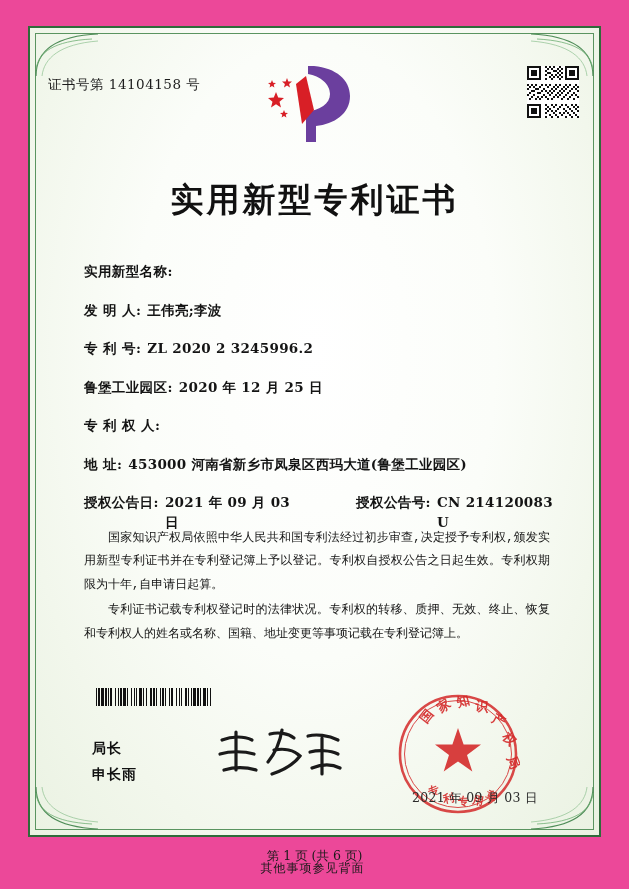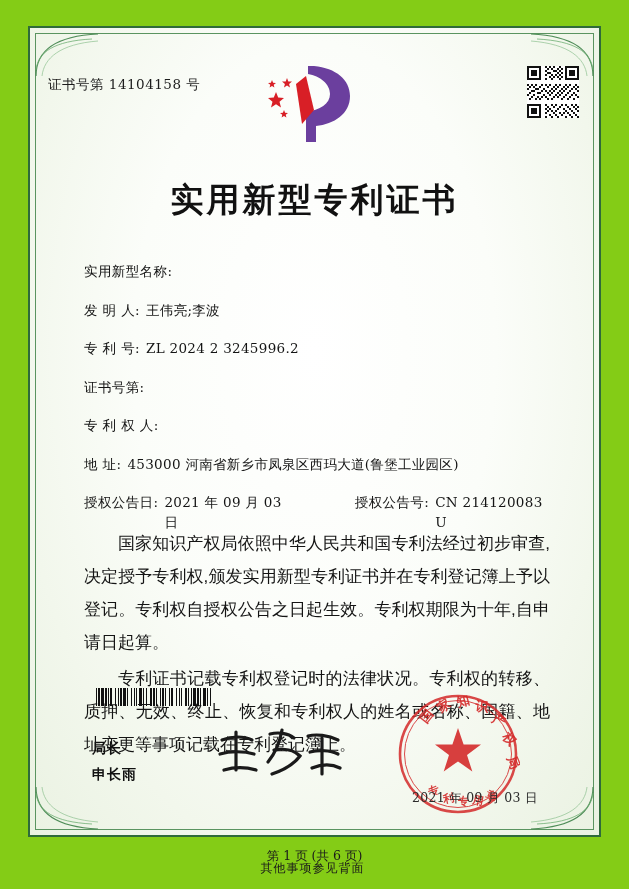--- a/index.html
+++ b/index.html
@@ -5,21 +5,21 @@
   html,body{margin:0;padding:0;}
   body{
     width:629px;height:889px;
     background:#ffffff;
     font-family:"DejaVu Sans","Liberation Sans",sans-serif;
     overflow:hidden;
   }
   .page{
     position:relative;
     width:629px;height:889px;
-    background:#84cc16;
+    background:#ec4899;
     box-sizing:border-box;
   }
   
   .paper{
     position:absolute;
     left:28px;top:26px;right:28px;bottom:52px;
     background:
       radial-gradient(ellipse at 50% 40%, #ffffff 0%, #fbfdf9 45%, #f2f7ec 75%, #eaf2e2 100%);
     border:2px solid #2f6b3a;
     box-sizing:border-box;
@@ -81,39 +81,40 @@
     width:470px;
     font-family:"DejaVu Serif","Liberation Serif",serif;
     font-size:13.5px;
     color:#141414;
   }
   .frow{
     display:flex;
     align-items:flex-start;
     margin-bottom:19px;
     line-height:1.45;
+    font-weight:bold;
   }
   .flabel{
     white-space:nowrap;
     letter-spacing:0.4px;
   }
   .fvalue{
     margin-left:6px;
     letter-spacing:0.3px;
   }
   .frow.dual{justify-content:flex-start;}
   .frow.dual .grp2{margin-left:58px;display:flex;justify-content:space-between;}
 
   
   .paras{
     position:absolute;
     left:84px;top:527px;
     width:466px;
-    font-family:Liberation Sans, sans-serif;
-    font-size:17px;
+    font-family:Liberation Mono, monospace;
+    font-size:12px;
     line-height:1.95;
     color:#141414;
     text-align:justify;
   }
   .paras p{margin:0 0 2px 0;text-indent:2em;}
 
   
   .barcode{
     position:absolute;
     left:96px;top:688px;
@@ -402,25 +403,26 @@
       <span class="flabel">实用新型名称:</span>
     </div>
 
     <div class="frow">
       <span class="flabel">发 明 人:</span>
       <span class="fvalue">王伟亮;李波</span>
     </div>
 
     <div class="frow">
       <span class="flabel">专 利 号:</span>
-      <span class="fvalue">ZL 2024 2 3245996.2</span>
+      <span class="fvalue">ZL 2020 2 3245996.2</span>
     </div>
 
     <div class="frow">
-      <span class="flabel">证书号第:</span>
+      <span class="flabel">鲁堡工业园区:</span>
+      <span class="fvalue">2020 年 12 月 25 日</span>
     </div>
 
     <div class="frow">
       <span class="flabel">专 利 权 人:</span>
     </div>
 
     <div class="frow">
       <span class="flabel">地 址:</span>
       <span class="fvalue">453000 河南省新乡市凤泉区西玛大道(鲁堡工业园区)</span>
     </div>

